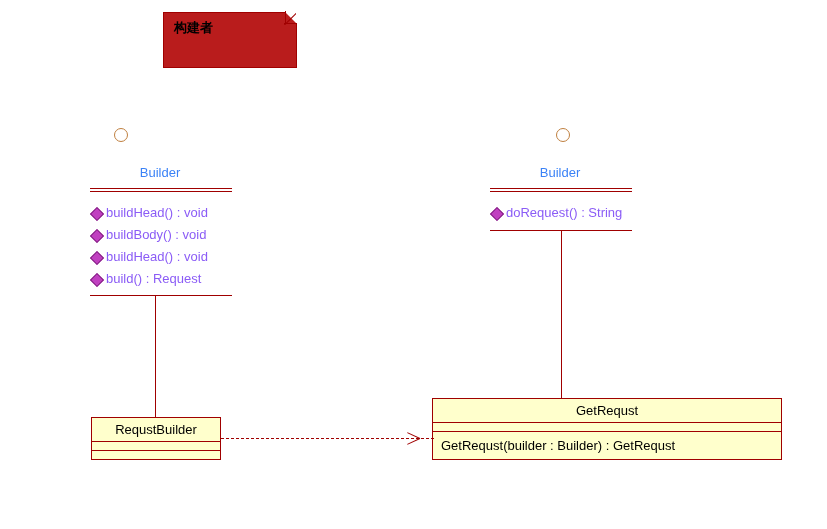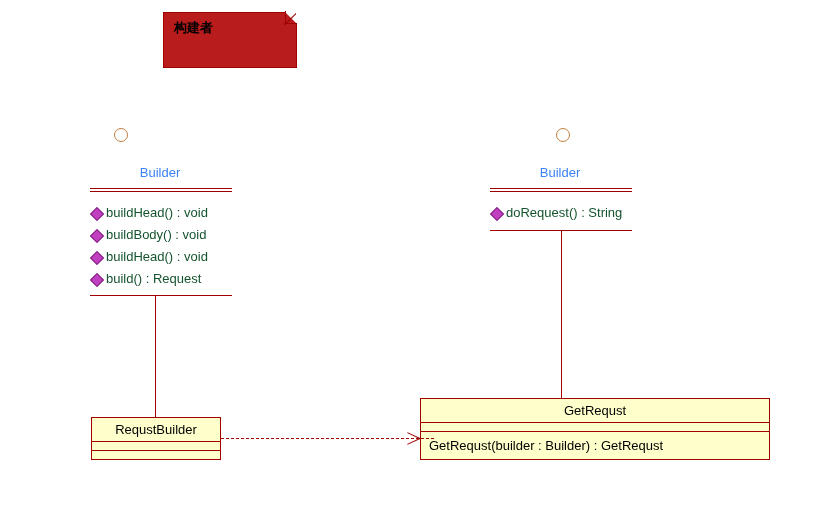--- a/index.html
+++ b/index.html
@@ -90,21 +90,21 @@
   }
   .iface-dbl .l1, .iface-dbl .l2 {
     position: absolute;
     left:0; right:0;
     border-top: 1.5px solid #a00000;
   }
   .iface-dbl .l2 { top: 3px; }
   .method-row {
     position: absolute;
     white-space: nowrap;
-    color: #14532d;
+    color: #8b5cf6;
   }
   .method-row .diamond {
     display:inline-block;
     width: 8px; height: 8px;
     background: #c040c0;
     transform: rotate(45deg);
     margin-right: 4px;
     vertical-align: middle;
     border: 1px solid #802080;
   }
@@ -177,21 +177,21 @@
 <div class="iface-line" style="left:490px; top:230px; width:142px;"></div>
 
 <div class="class-box" style="left:91px; top:417px; width:128px;">
   <div class="class-name">RequstBuilder</div>
   <div class="class-sep"></div>
   <div class="class-section"></div>
   <div class="class-sep"></div>
   <div class="class-section"></div>
 </div>
 
-<div class="class-box" style="left:420px; top:398px; width:348px;">
+<div class="class-box" style="left:432px; top:398px; width:348px;">
   <div class="class-name">GetRequst</div>
   <div class="class-sep"></div>
   <div class="class-section"></div>
   <div class="class-sep"></div>
   <div class="class-section" style="padding:6px 8px;">
     <div><span class="diamond"></span><span>GetRequst(builder : Builder) : GetRequst</span></div>
   </div>
 </div>
 
 <div class="conn-v" style="left:155px; top:296px; height:121px;"></div>

